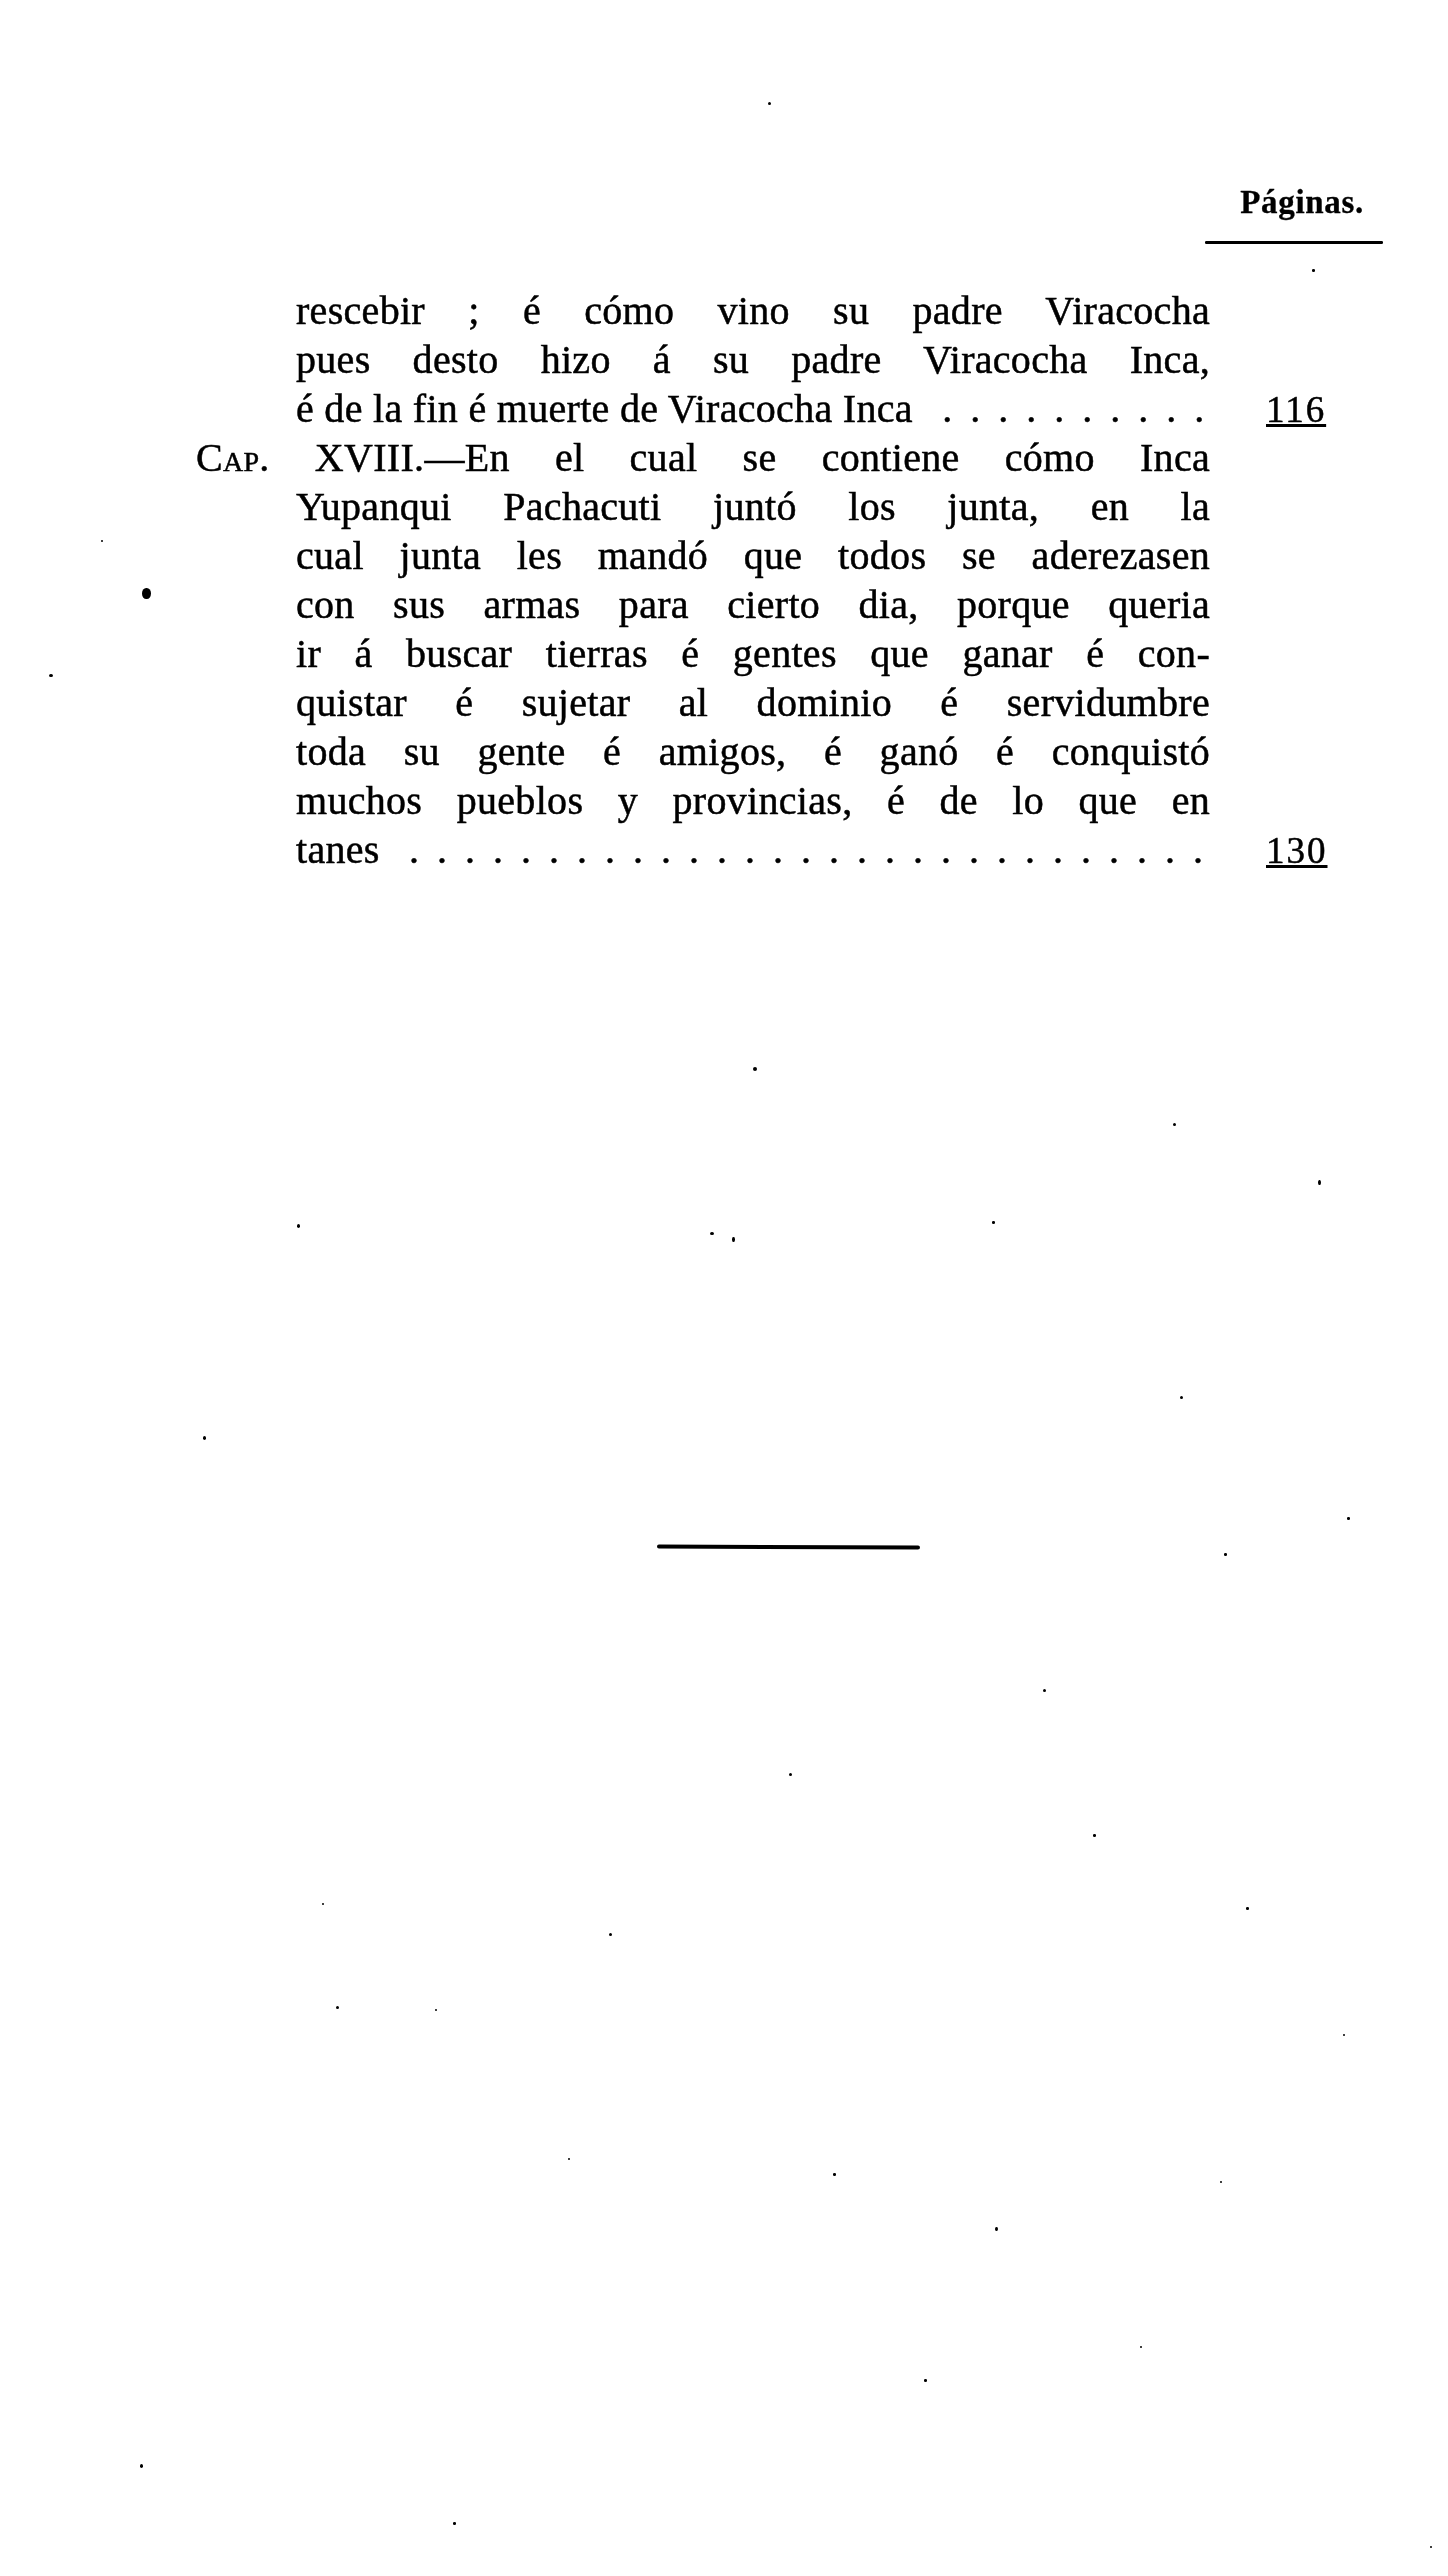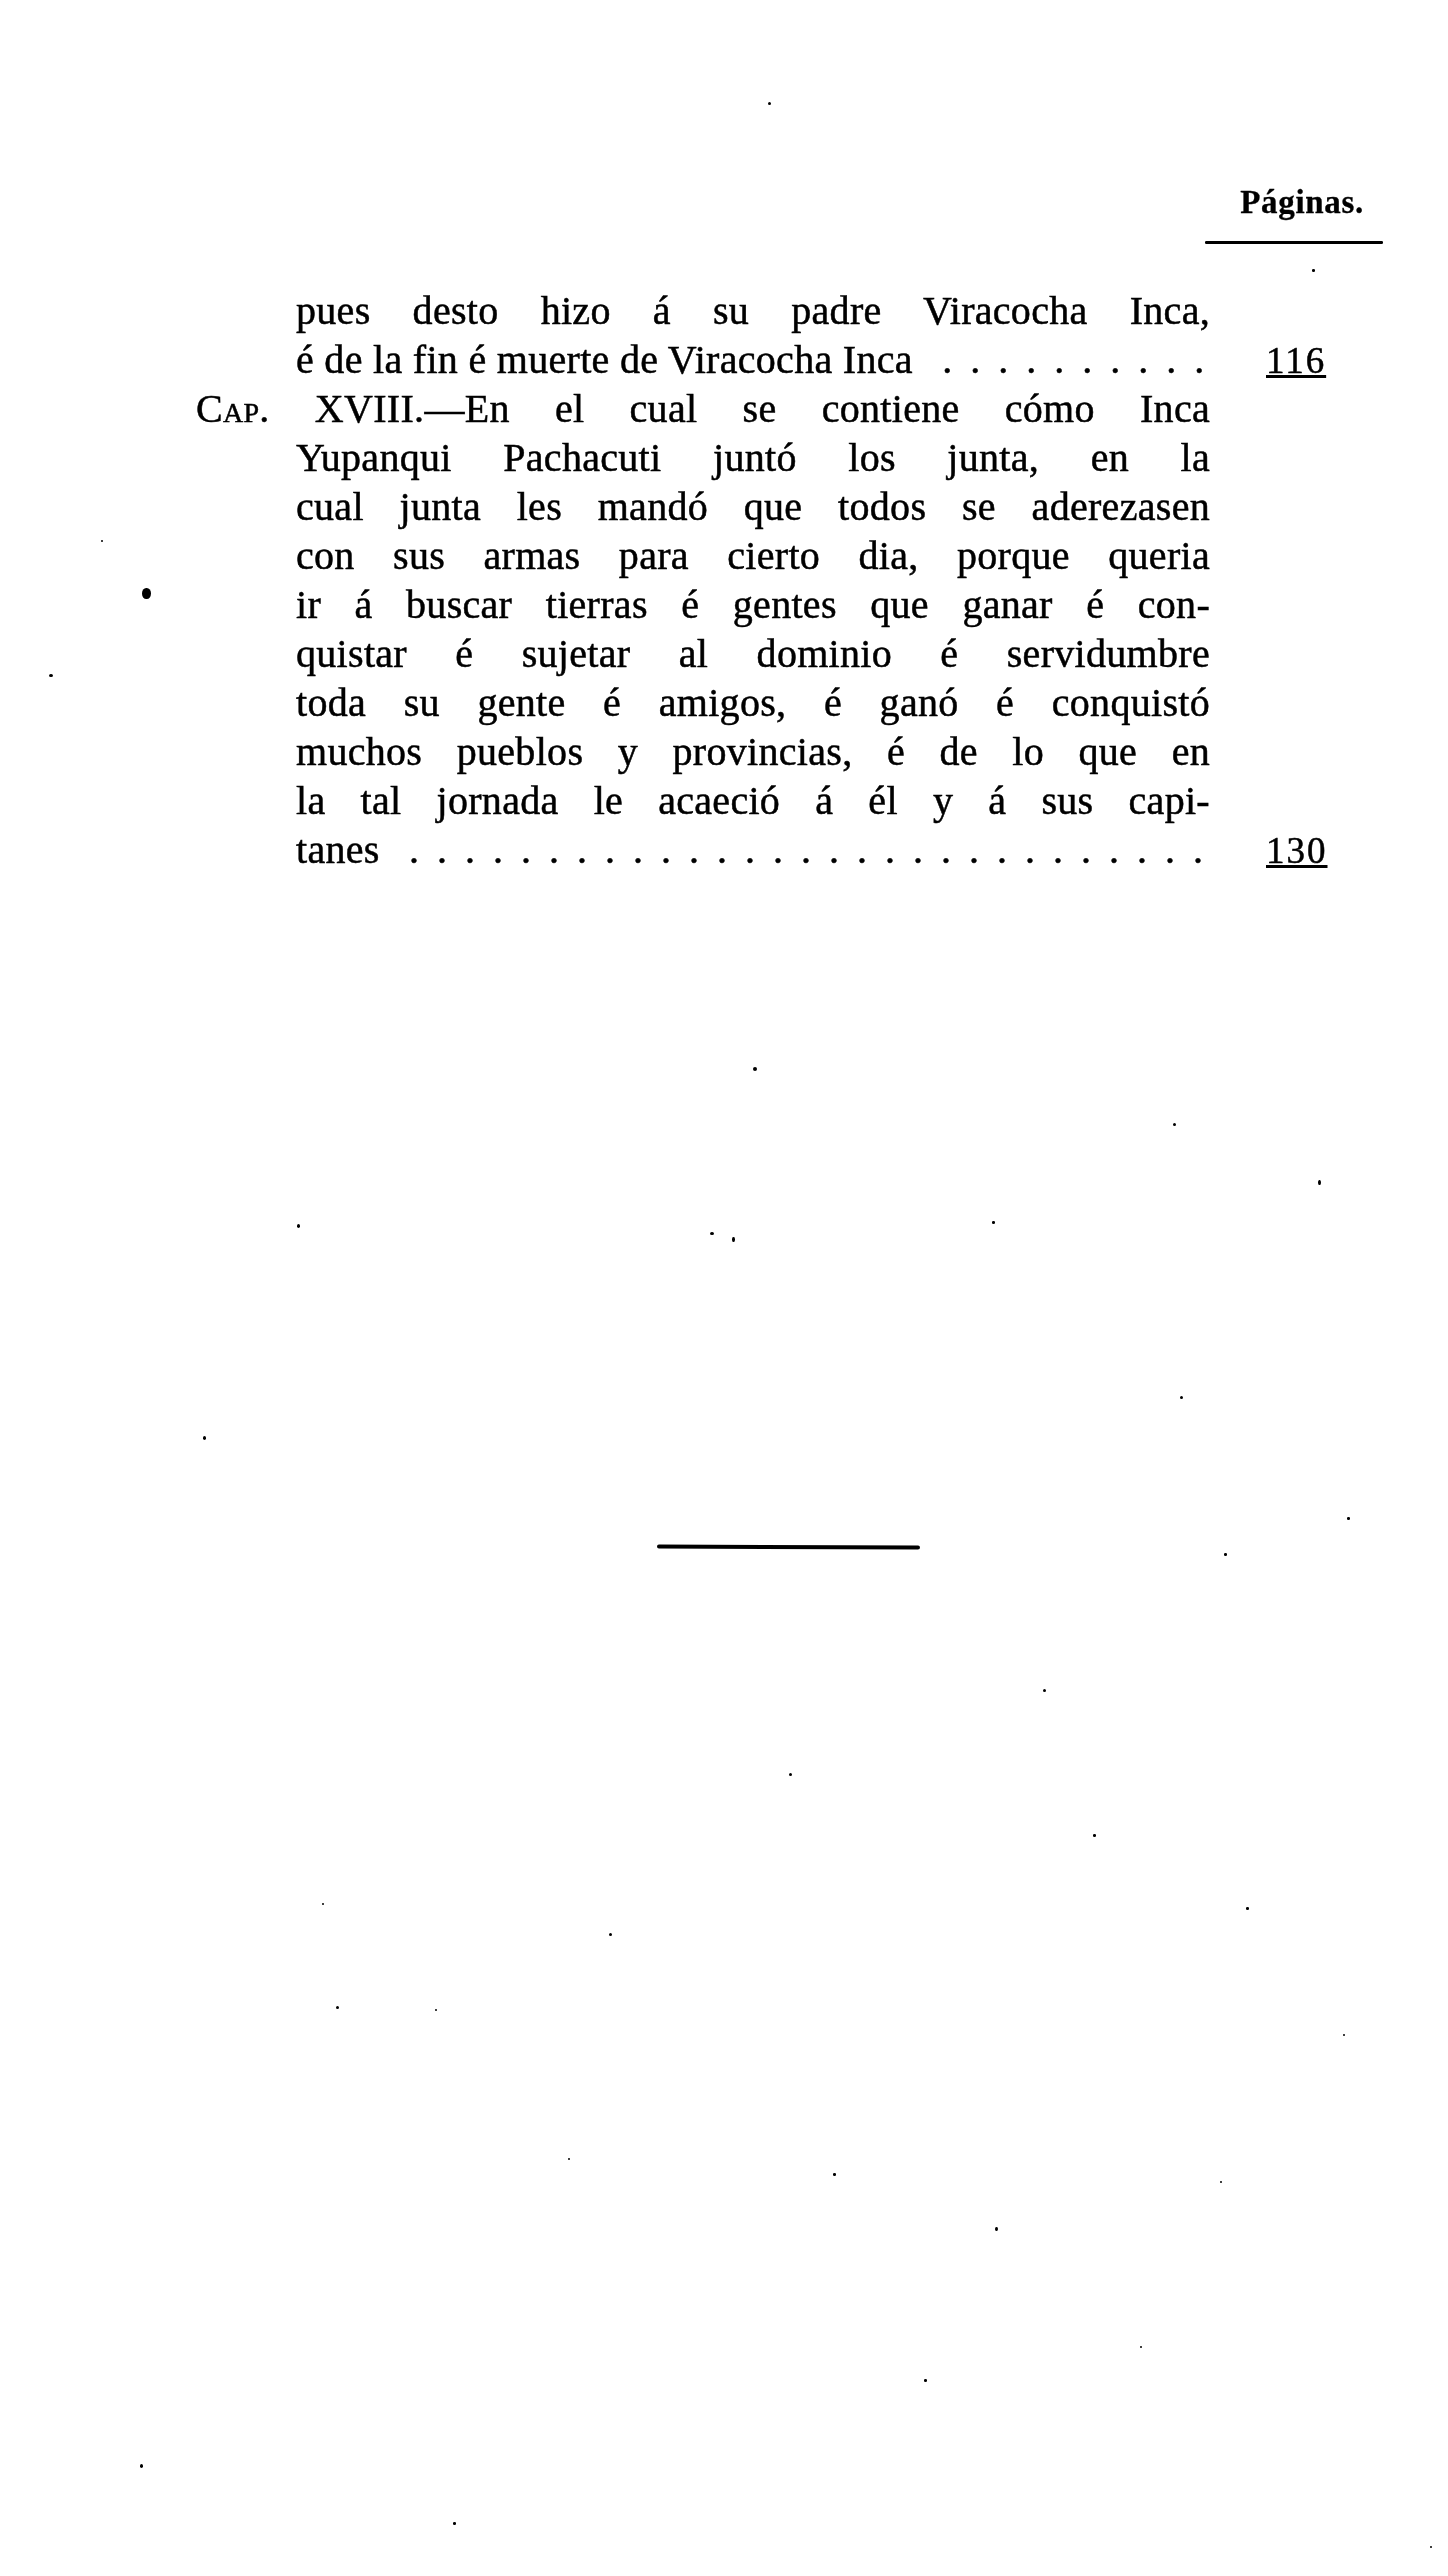--- a/index.html
+++ b/index.html
@@ -85,38 +85,38 @@
 </head>
 <body>
 
 <div class="sheet">
 
   <div class="paginas">Páginas.</div>
   <div class="paginas-rule"></div>
 
   <div class="toc">
 
+    <div class="line indent">rescebir ; é cómo vino su padre Viracocha</div>
     <div class="line indent">pues desto hizo á su padre Viracocha Inca,</div>
     <div class="line indent leaderline">
       <span class="text">é de la fin é muerte de Viracocha Inca</span>
       <span class="leader">........................................</span>
       <span class="num">116</span>
     </div>
 
     <div class="line">
       <span class="sc">Cap.</span><span> XVIII.—En el cual se contiene cómo Inca</span>
     </div>
     <div class="line indent">Yupanqui Pachacuti juntó los junta, en la</div>
     <div class="line indent">cual junta les mandó que todos se aderezasen</div>
     <div class="line indent">con sus armas para cierto dia, porque queria</div>
     <div class="line indent">ir á buscar tierras é gentes que ganar é con-</div>
     <div class="line indent">quistar é sujetar al dominio é servidumbre</div>
     <div class="line indent">toda su gente é amigos, é ganó é conquistó</div>
     <div class="line indent">muchos pueblos y provincias, é de lo que en</div>
-    <div class="line indent">la tal jornada le acaeció á él y á sus capi-</div>
     <div class="line indent leaderline">
       <span class="text">tanes</span>
       <span class="leader">........................................</span>
       <span class="num">130</span>
     </div>
 
   </div>
 
   <div class="divider"></div>
 

